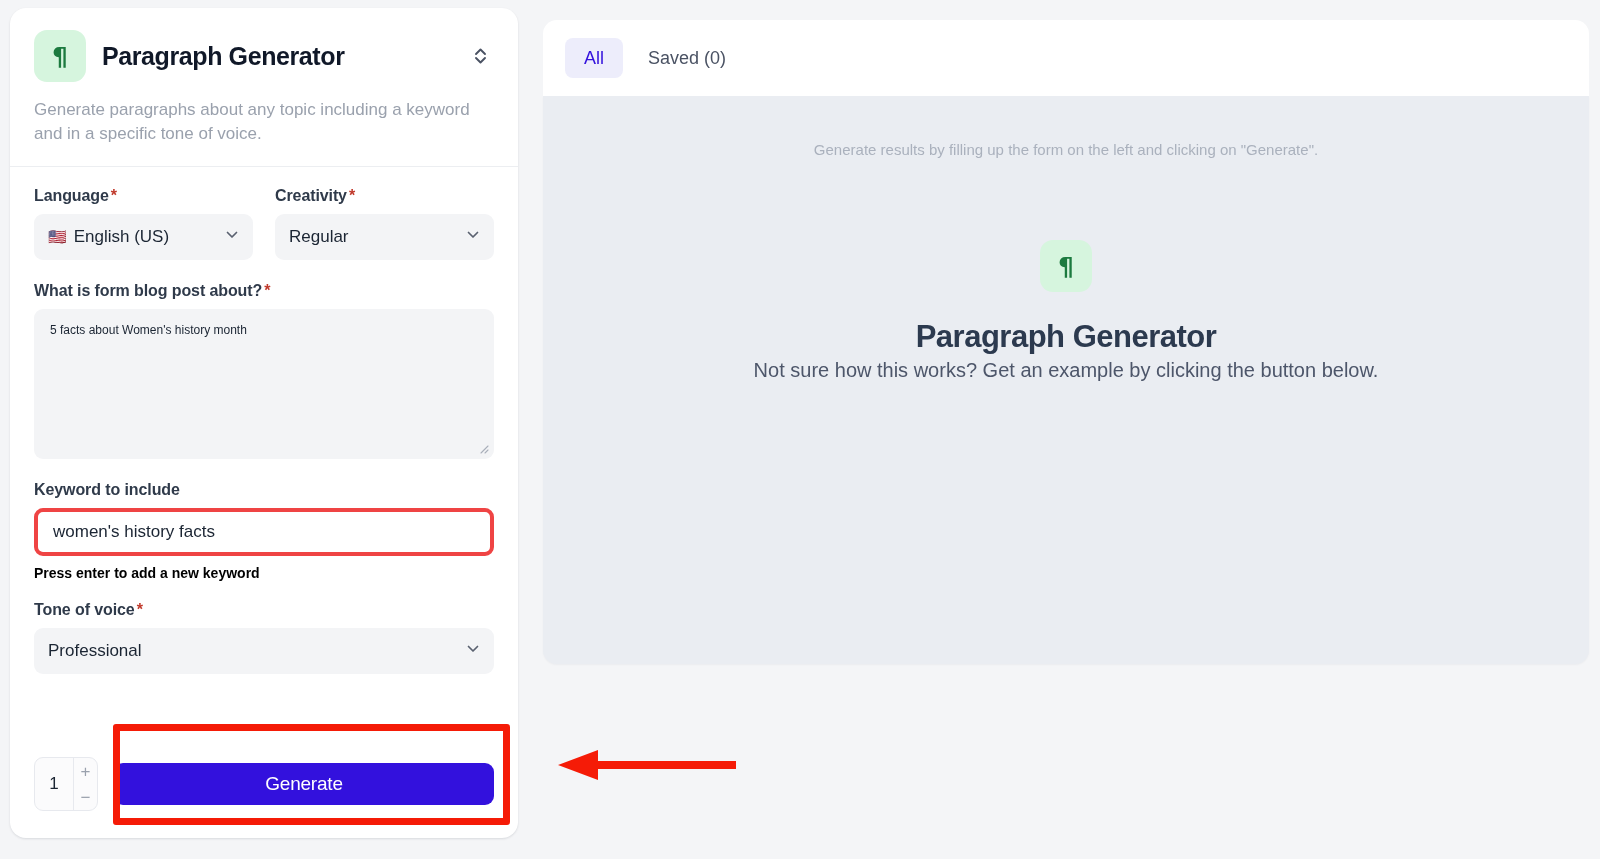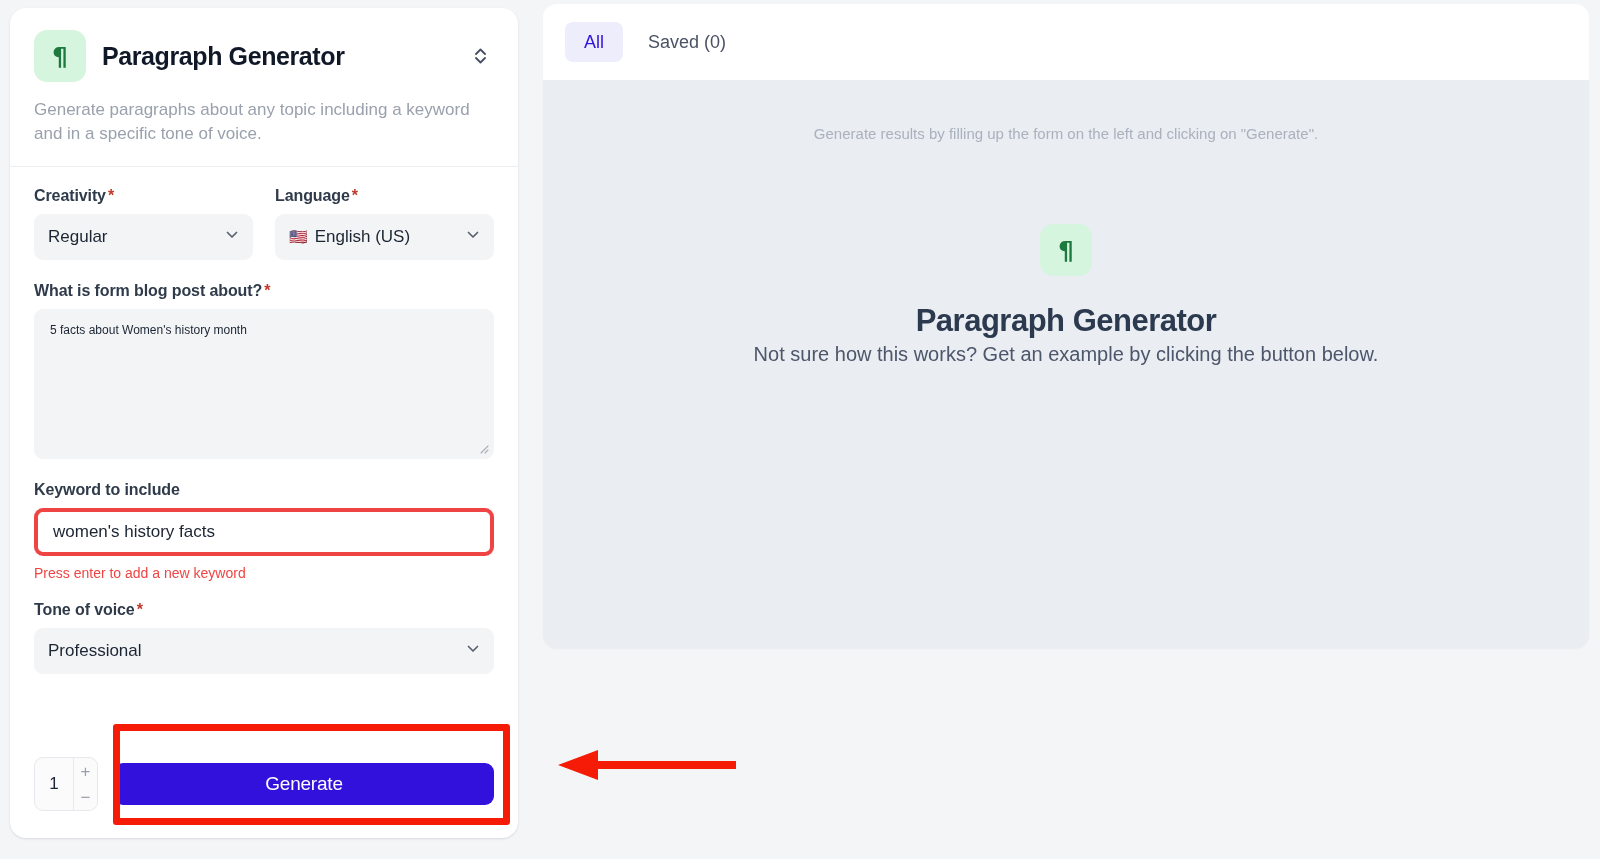--- a/index.html
+++ b/index.html
@@ -164,21 +164,22 @@
     border-radius: 9px;
     padding: 0 15px;
     font-family: "Liberation Sans", sans-serif;
     font-size: 17px;
     color: #1b2533;
     outline: none;
   }
   #keyword-hint {
     margin-top: 9px;
     font-size: 14px;
-    color: #ef4444;
+    color: #000000;
+    font-weight: bold;
   }
 
   #tone-field { margin-top: 20px; }
 
   
   #card-footer {
     position: absolute;
     left: 0;
     right: 0;
     bottom: 0;
@@ -233,21 +234,21 @@
     font-family: "Liberation Sans", sans-serif;
     font-size: 19px;
     letter-spacing: -0.2px;
     cursor: pointer;
   }
 
   
   #results-column {
     position: absolute;
     left: 543px;
-    top: 4px;
+    top: 20px;
     width: 1046px;
     height: 644px;
   }
   #tabs-bar {
     height: 76px;
     background: #ffffff;
     border-radius: 14px 14px 0 0;
     display: flex;
     align-items: center;
     padding: 0 22px;
@@ -342,48 +343,48 @@
         </svg>
       </div>
     </div>
     <div id="tool-desc">Generate paragraphs about any topic including a keyword and in a specific tone of voice.</div>
   </div>
   <div id="header-divider"></div>
 
   <div id="form-body">
 
     <div class="row-2">
-      <div class="col">
-        <div class="field-label">
-          <span>Creativity</span><span class="req">*</span>
-        </div>
-        <div class="select-box">
-          <span>Regular</span>
-          <span class="chev">
-            <svg width="16" height="16" viewBox="0 0 16 16" fill="none">
-              <path d="M3.5 6 L8 10.5 L12.5 6" stroke="#5a6170" stroke-width="1.7" stroke-linecap="round" stroke-linejoin="round"></path>
-            </svg>
-          </span>
-        </div>
-      </div>
-
       <div class="col">
         <div class="field-label">
           <span>Language</span><span class="req">*</span>
         </div>
         <div class="select-box">
           <span class="flag">🇺🇸</span>
           <span>English (US)</span>
           <span class="chev">
             <svg width="16" height="16" viewBox="0 0 16 16" fill="none">
               <path d="M3.5 6 L8 10.5 L12.5 6" stroke="#5a6170" stroke-width="1.7" stroke-linecap="round" stroke-linejoin="round"></path>
             </svg>
           </span>
         </div>
       </div>
+
+      <div class="col">
+        <div class="field-label">
+          <span>Creativity</span><span class="req">*</span>
+        </div>
+        <div class="select-box">
+          <span>Regular</span>
+          <span class="chev">
+            <svg width="16" height="16" viewBox="0 0 16 16" fill="none">
+              <path d="M3.5 6 L8 10.5 L12.5 6" stroke="#5a6170" stroke-width="1.7" stroke-linecap="round" stroke-linejoin="round"></path>
+            </svg>
+          </span>
+        </div>
+      </div>
     </div>
 
     <div id="topic-field">
       <div class="field-label">
         <span>What is form blog post about?</span><span class="req">*</span>
       </div>
       <div class="ta-wrap">
         <textarea id="topic-textarea" placeholder="" style="">5 facts about Women's history month</textarea>
         <svg id="resize-grip" viewBox="0 0 12 12">
           <path d="M11 4 L4 11 M11 8 L8 11" stroke="#a9afba" stroke-width="1.1" stroke-linecap="round"></path>

